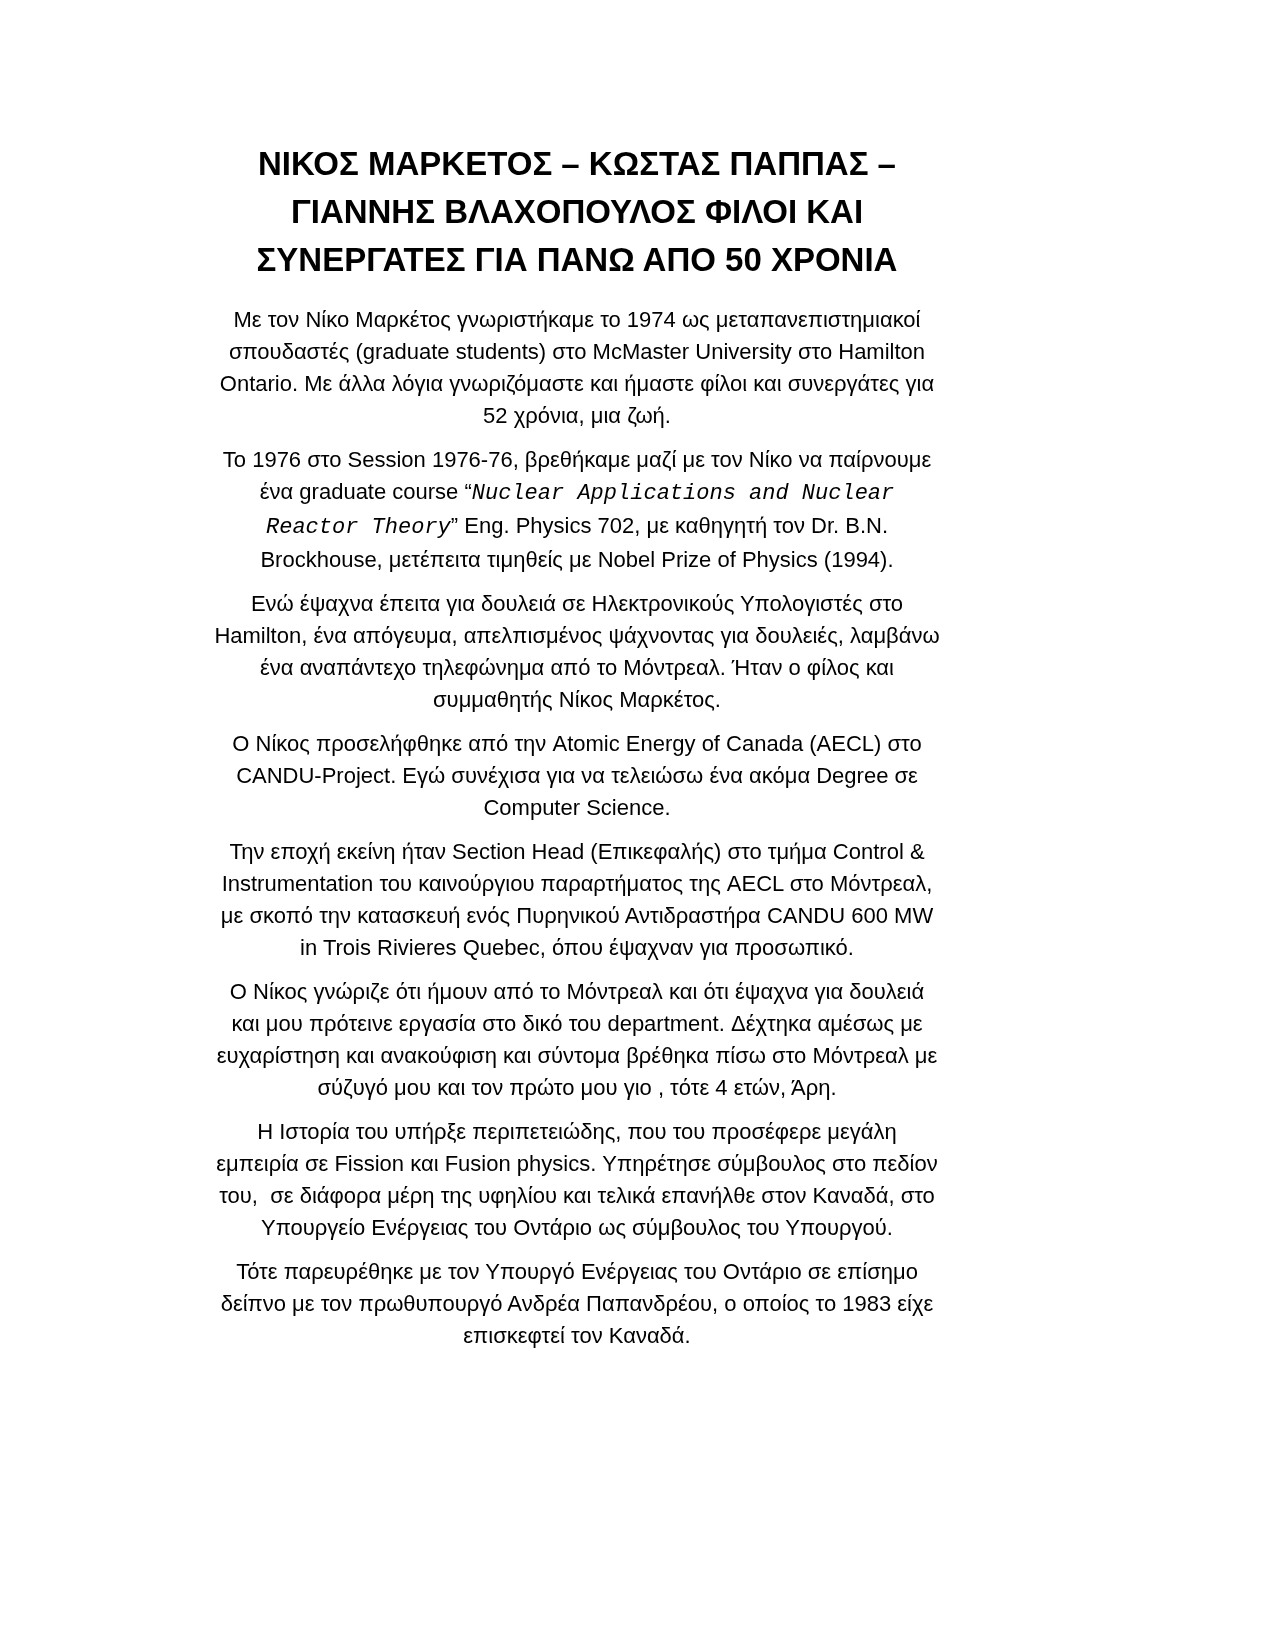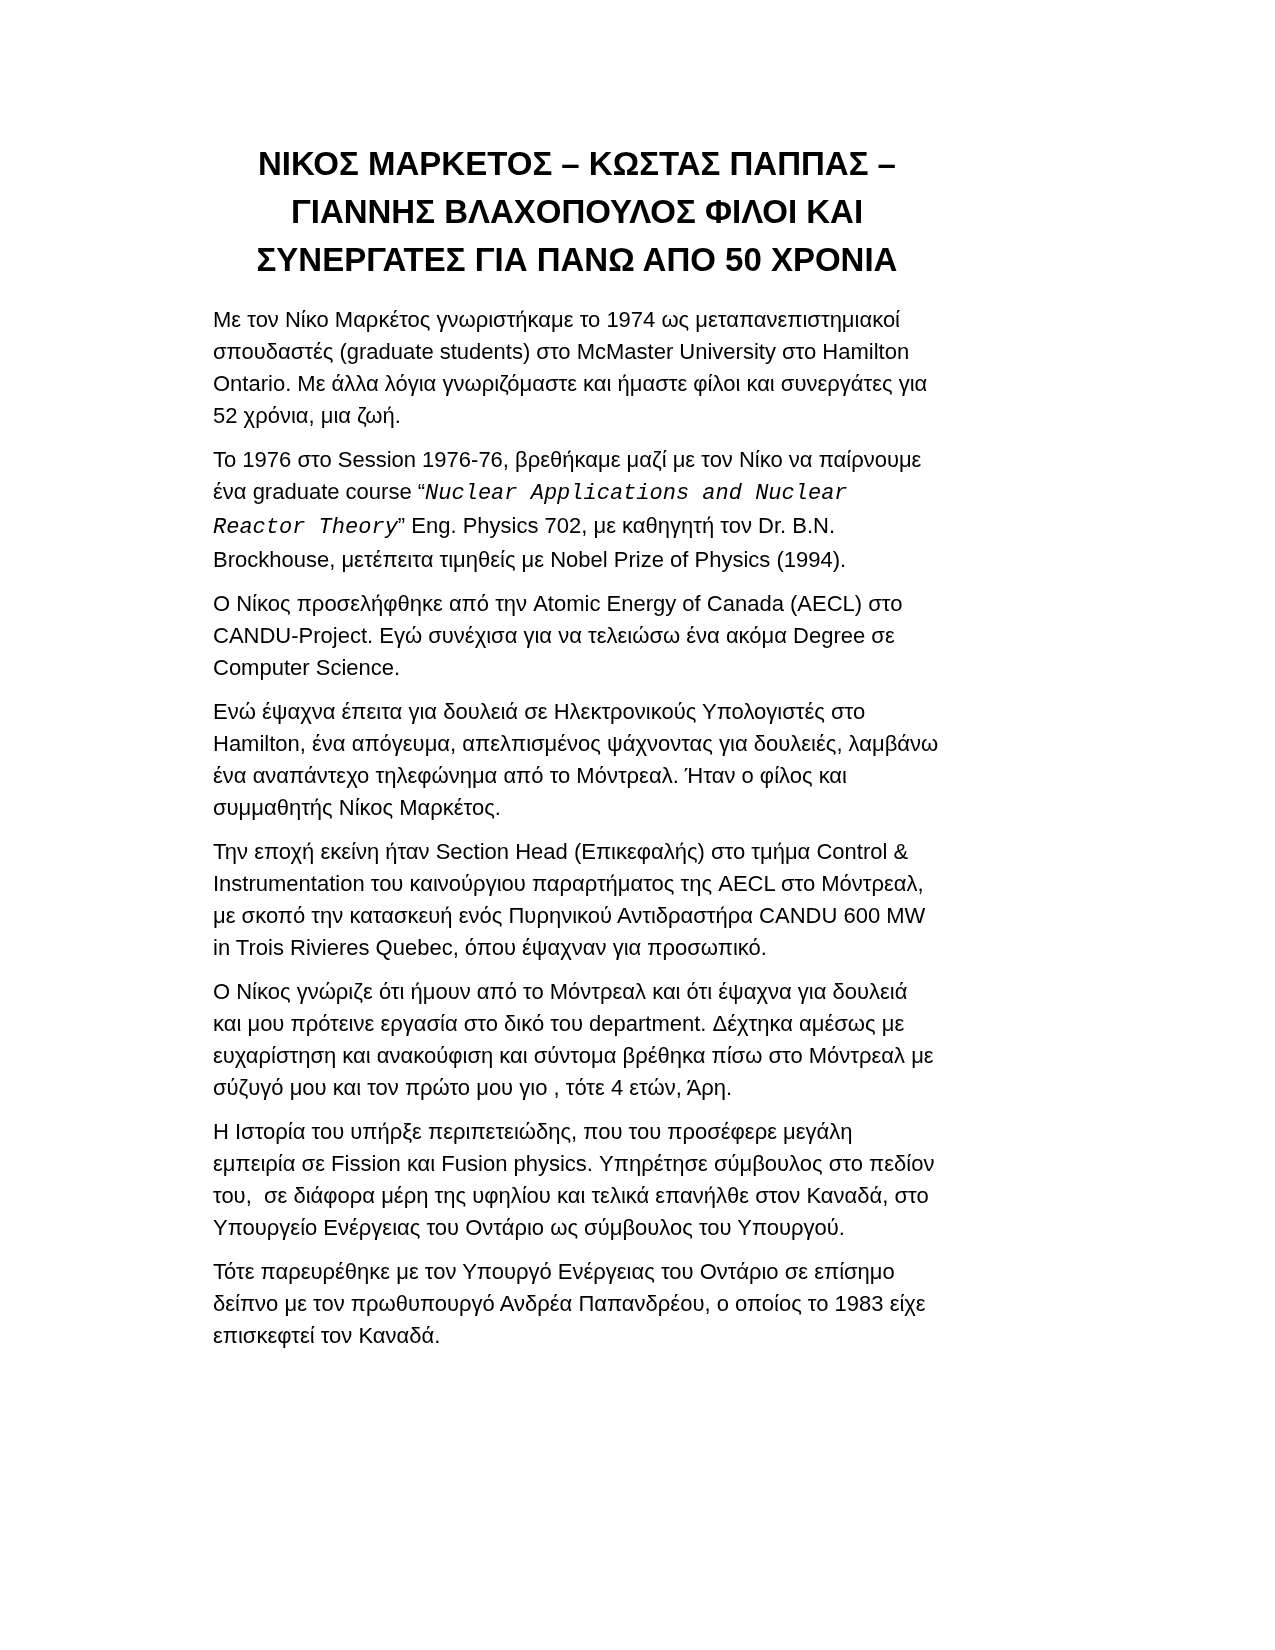--- a/index.html
+++ b/index.html
@@ -26,21 +26,21 @@
     font-size: 33px;
     font-weight: bold;
     line-height: 48px;
     text-align: center;
     letter-spacing: 0;
   }
   .doc-body p {
     margin: 0 0 12px 0;
     font-size: 22px;
     line-height: 32px;
-    text-align: left;
+    text-align: center;
     white-space: pre-wrap;
   }
   .i {
     font-style: italic;
     font-family: Liberation Mono, monospace;
   }
 </style>
 </head>
 <body>
 
@@ -48,23 +48,23 @@
 
   <h1 class="doc-title">ΝΙΚΟΣ ΜΑΡΚΕΤΟΣ – ΚΩΣΤΑΣ ΠΑΠΠΑΣ – ΓΙΑΝΝΗΣ ΒΛΑΧΟΠΟΥΛΟΣ ΦΙΛΟΙ ΚΑΙ ΣΥΝΕΡΓΑΤΕΣ ΓΙΑ ΠΑΝΩ ΑΠΟ 50 ΧΡΟΝΙΑ</h1>
 
   <div class="doc-body">
 
     <p><span>Με τον Νίκο Μαρκέτος γνωριστήκαμε το 1974 ως μεταπανεπιστημιακοί σπουδαστές (graduate students) στο McMaster University στο Hamilton Ontario. Με άλλα λόγια γνωριζόμαστε και ήμαστε φίλοι και συνεργάτες για 52 χρόνια, μια ζωή.</span></p>
 
 
     <p><span>Το 1976 στο Session 1976-76, βρεθήκαμε μαζί με τον Νίκο να παίρνουμε ένα graduate course “</span><span class="i">Nuclear Applications and Nuclear Reactor Theory</span><span>” Eng. Physics 702, με καθηγητή τον Dr. B.N. Brockhouse, μετέπειτα τιμηθείς με Nobel Prize of Physics (1994).</span></p>
 
+    <p><span>Ενώ έψαχνα έπειτα για δουλειά σε Ηλεκτρονικούς Υπολογιστές στο Hamilton, ένα απόγευμα, απελπισμένος ψάχνοντας για δουλειές, λαμβάνω ένα αναπάντεχο τηλεφώνημα από το Μόντρεαλ. Ήταν ο φίλος και συμμαθητής Νίκος Μαρκέτος.</span></p>
+
     <p><span>Ο Νίκος προσελήφθηκε από την Atomic Energy of Canada (AECL) στο CANDU-Project. Εγώ συνέχισα για να τελειώσω ένα ακόμα Degree σε Computer Science.</span></p>
-
-    <p><span>Ενώ έψαχνα έπειτα για δουλειά σε Ηλεκτρονικούς Υπολογιστές στο Hamilton, ένα απόγευμα, απελπισμένος ψάχνοντας για δουλειές, λαμβάνω ένα αναπάντεχο τηλεφώνημα από το Μόντρεαλ. Ήταν ο φίλος και συμμαθητής Νίκος Μαρκέτος.</span></p>
 
     <p><span>Την εποχή εκείνη ήταν Section Head (Επικεφαλής) στο τμήμα Control &amp; Instrumentation του καινούργιου παραρτήματος της AECL στο Μόντρεαλ, με σκοπό την κατασκευή ενός Πυρηνικού Αντιδραστήρα CANDU 600 MW in Trois Rivieres Quebec, όπου έψαχναν για προσωπικό.</span></p>
 
     <p><span>Ο Νίκος γνώριζε ότι ήμουν από το Μόντρεαλ και ότι έψαχνα για δουλειά και μου πρότεινε εργασία στο δικό του department. Δέχτηκα αμέσως με ευχαρίστηση και ανακούφιση και σύντομα βρέθηκα πίσω στο Μόντρεαλ με σύζυγό μου και τον πρώτο μου γιο , τότε 4 ετών, Άρη.</span></p>
 
 
 
     <p><span>Η Ιστορία του υπήρξε περιπετειώδης, που του προσέφερε μεγάλη εμπειρία σε Fission και Fusion physics. Υπηρέτησε σύμβουλος στο πεδίον του,  σε διάφορα μέρη της υφηλίου και τελικά επανήλθε στον Καναδά, στο Υπουργείο Ενέργειας του Οντάριο ως σύμβουλος του Υπουργού.</span></p>
 
     <p><span>Τότε παρευρέθηκε με τον Υπουργό Ενέργειας του Οντάριο σε επίσημο δείπνο με τον πρωθυπουργό Ανδρέα Παπανδρέου, ο οποίος το 1983 είχε επισκεφτεί τον Καναδά.</span></p>

